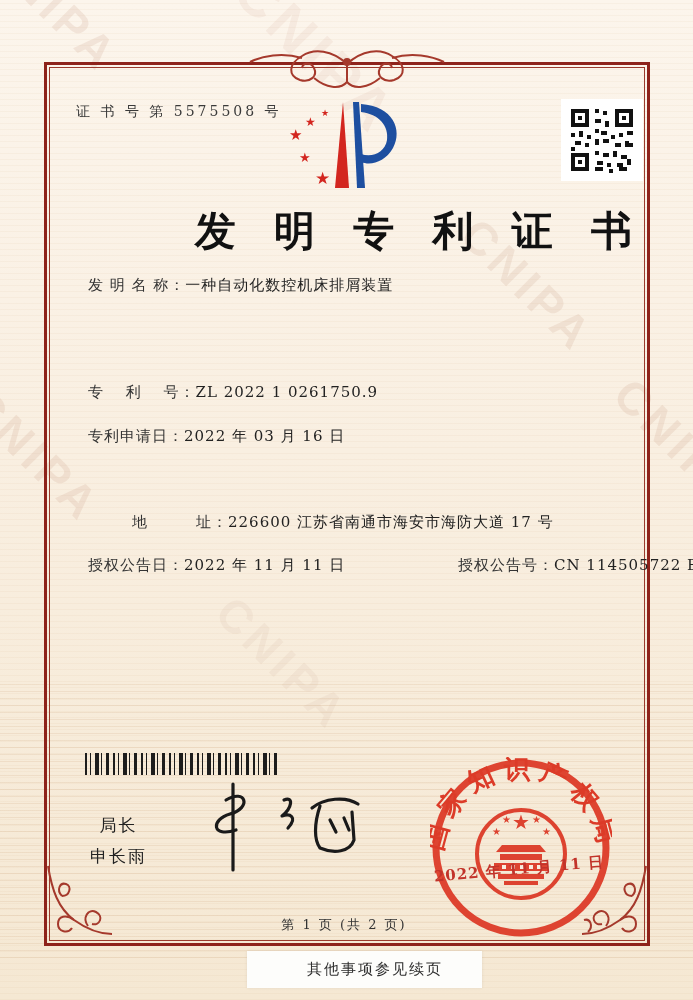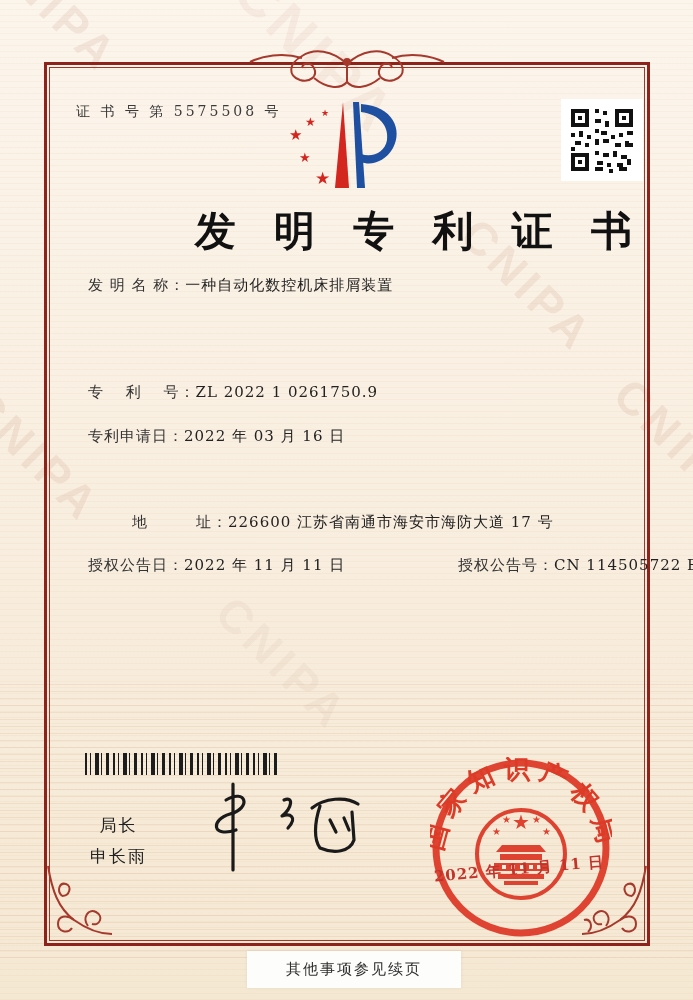--- a/index.html
+++ b/index.html
@@ -33,21 +33,21 @@
     background:repeating-linear-gradient(90deg,#1d1d1d 0 2px,transparent 2px 5px,#1d1d1d 5px 6px,transparent 6px 10px,#1d1d1d 10px 14px,transparent 14px 16px,#1d1d1d 16px 17px,transparent 17px 21px,#1d1d1d 21px 24px,transparent 24px 28px);}
   .officer{position:absolute;left:90px;top:810px;font-family:"Liberation Sans",sans-serif;
     font-size:17px;color:#222;line-height:31px;letter-spacing:2px;text-align:center;}
   .sig{position:absolute;left:196px;top:780px;width:178px;height:98px;}
   .seal{position:absolute;left:430px;top:757px;width:182px;height:182px;}
   .seal-date{position:absolute;left:430px;top:860px;width:178px;text-align:center;
     font-size:15px;font-weight:bold;color:#c2332a;transform:rotate(-5deg);letter-spacing:1px;}
   .page-info{position:absolute;left:44px;top:916px;width:600px;text-align:center;font-size:13px;color:#333;letter-spacing:2px;}
   .footer-note{position:absolute;left:247px;top:951px;width:214px;height:37px;background:#fdfdfb;
     box-shadow:0 0 3px rgba(0,0,0,0.08);display:flex;align-items:center;justify-content:center;
-    font-size:15px;color:#2e2e2e;letter-spacing:2px;}
+    font-size:15px;color:#2e2e2e;letter-spacing:2px;padding-left:21px;}
   .ornament-top{position:absolute;left:222px;top:44px;width:250px;height:56px;}
   .corner-orn{position:absolute;width:78px;height:86px;}
   .corner-bl{left:40px;top:856px;transform:scaleX(-1);}
   .corner-br{left:576px;top:856px;}
 </style>
 </head>
 <body>
 
 <div class="page">
 
@@ -206,18 +206,19 @@
           <rect x="81" y="108" width="4" height="4"></rect>
           <rect x="90" y="108" width="4" height="4"></rect>
           <rect x="99" y="108" width="4" height="4"></rect>
           <rect x="107" y="108" width="4" height="4"></rect>
         </g>
     </g>
   </svg>
 
   <div class="seal-date">2022 年 11 月 11 日</div>
 
+  <div class="page-info">第 1 页 (共 2 页)</div>
 
   <div class="footer-note">
     <span>其他事项参见续页</span>
   </div>
 
 </div>
 
 </body></html>

